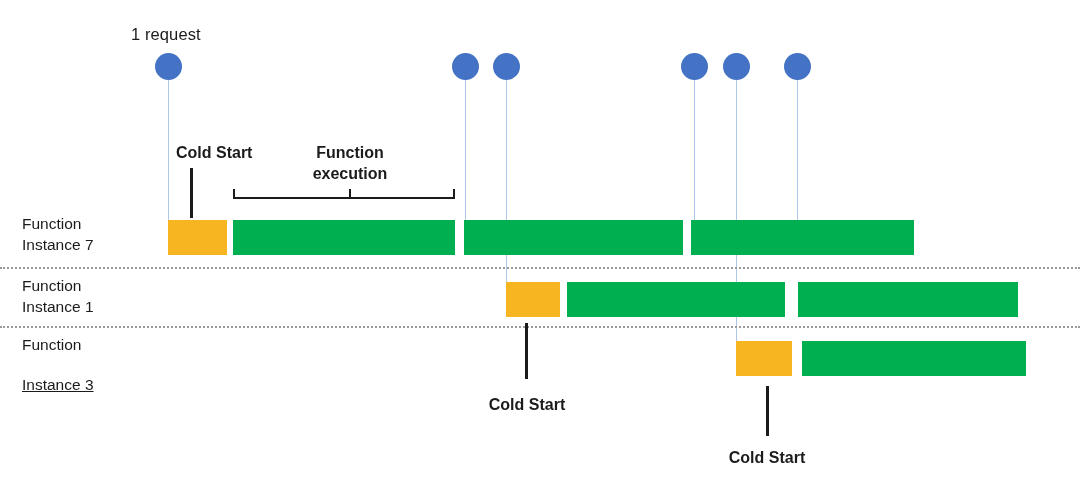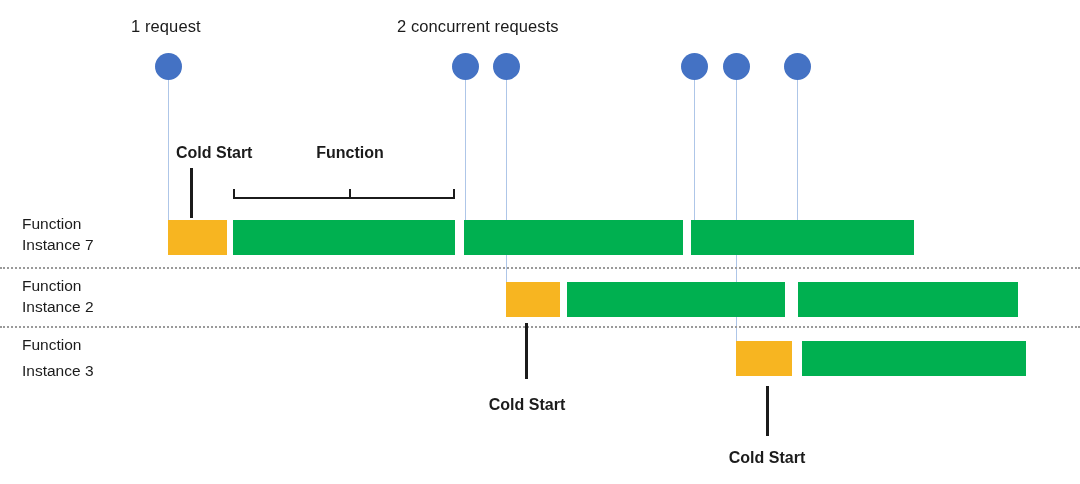--- a/index.html
+++ b/index.html
@@ -16,20 +16,21 @@
     overflow: hidden;
   }
 
   
   .req-label {
     position: absolute;
     font-size: 16.5px;
     color: #1b1b1b;
     white-space: nowrap;
     letter-spacing: 0.1px;
+    margin-top: 8px;
   }
   .row-label {
     position: absolute;
     font-size: 15.5px;
     color: #1b1b1b;
     line-height: 21px;
     white-space: nowrap;
   }
   .annot-label {
     position: absolute;
@@ -92,51 +93,51 @@
     height: 8px;
     background: #1b1b1b;
   }
 </style>
 </head>
 <body>
 
 <div id="canvas">
 
   <div class="req-label" style="left:131px; top:17px;">1 request</div>
-  <div class="req-label" style="left:397px; top:17px;">2 concurrent requests</div>
 
   <div class="req-stem" style="left:168px; top:66px; height:156px;"></div>
   <div class="req-stem" style="left:465px; top:66px; height:156px;"></div>
   <div class="req-stem" style="left:506px; top:66px; height:218px;"></div>
   <div class="req-stem" style="left:694px; top:66px; height:156px;"></div>
   <div class="req-stem" style="left:736px; top:66px; height:278px;"></div>
   <div class="req-stem" style="left:797px; top:66px; height:156px;"></div>
 
   <div class="req-dot" style="left:155px; top:53px;"></div>
   <div class="req-dot" style="left:452px; top:53px;"></div>
   <div class="req-dot" style="left:493px; top:53px;"></div>
   <div class="req-dot" style="left:681px; top:53px;"></div>
   <div class="req-dot" style="left:723px; top:53px;"></div>
   <div class="req-dot" style="left:784px; top:53px;"></div>
 
   <div class="annot-label" style="left:176px; top:142px;">Cold Start</div>
   <div class="tick" style="left:190px; top:168px; height:50px;"></div>
 
   <div class="annot-label center" style="left:285px; top:142px; width:130px;">Function</div>
+  <div class="annot-label center" style="left:285px; top:163px; width:130px;">execution</div>
   <div class="brace-stem" style="left:349px; top:189px;"></div>
   <div class="brace" style="left:233px; top:189px; width:222px;"></div>
 
   <div class="row-label" style="left:22px; top:213px;">Function</div>
   <div class="row-label" style="left:22px; top:234px;">Instance 7</div>
 
   <div class="row-label" style="left:22px; top:275px;">Function</div>
-  <div class="row-label" style="left:22px; top:296px;">Instance 2</div>
+  <div class="row-label" style="left:22px; top:296px;">Instance 1</div>
 
   <div class="row-label" style="left:22px; top:334px;">Function</div>
-  <div class="row-label" style="left:22px; top:360px;">Instance 3</div>
+  <div class="row-label" style="left:22px; top:374px;text-decoration:underline;">Instance 3</div>
 
   <div class="bar cold" style="left:168px; top:220px; width:59px;"></div>
   <div class="bar exec" style="left:233px; top:220px; width:222px;"></div>
   <div class="bar exec" style="left:464px; top:220px; width:219px;"></div>
   <div class="bar exec" style="left:691px; top:220px; width:223px;"></div>
 
   <div class="divider" style="top:267px; width:1080px;"></div>
 
   <div class="bar cold" style="left:506px; top:282px; width:54px;"></div>
   <div class="bar exec" style="left:567px; top:282px; width:218px;"></div>

